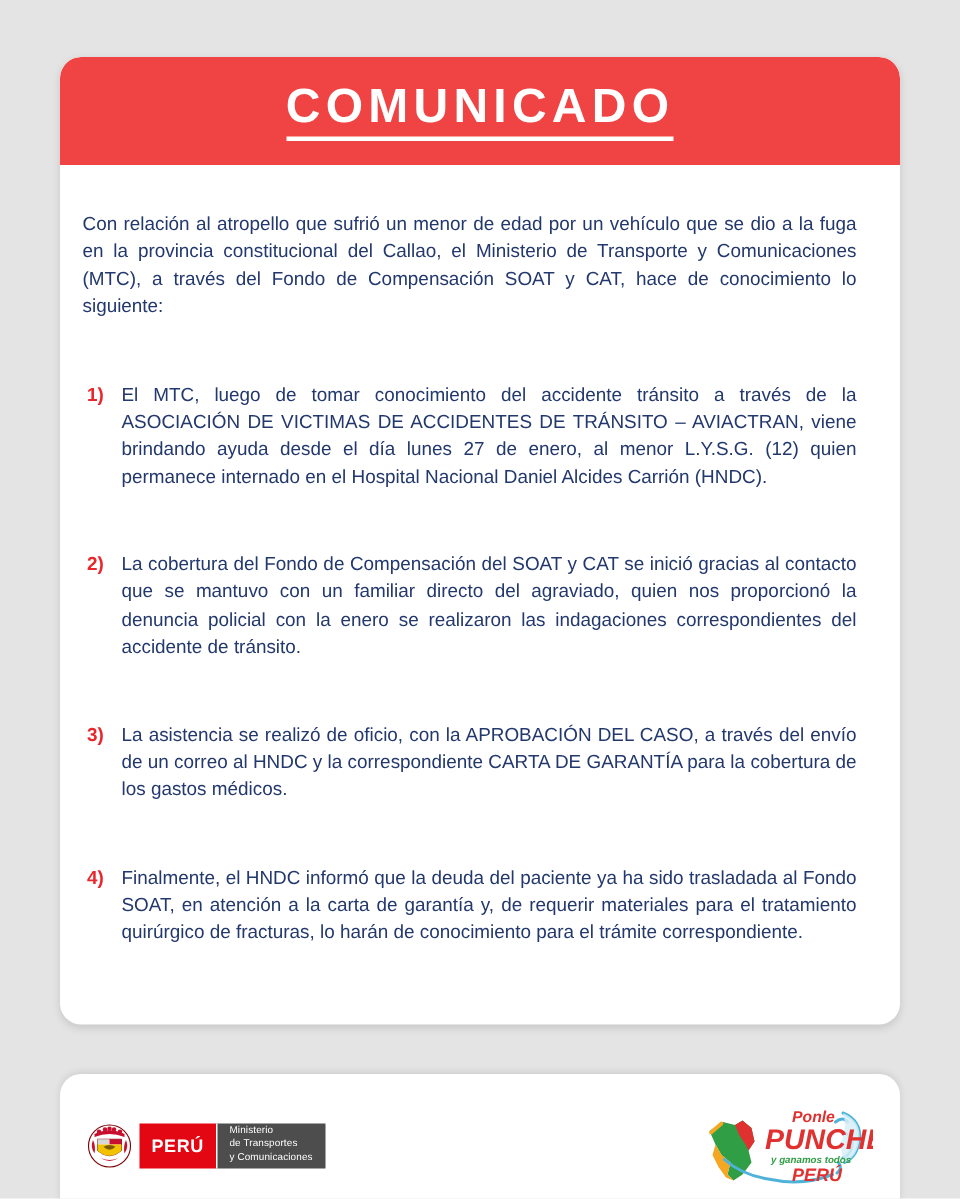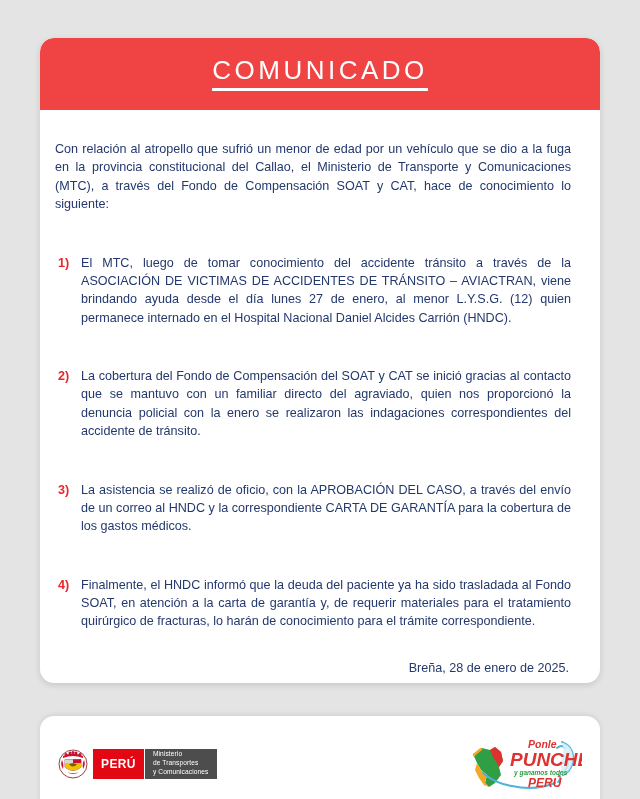--- a/index.html
+++ b/index.html
@@ -33,22 +33,22 @@
     height: 72px;
     background: #f04444;
     display: flex;
     align-items: center;
     justify-content: center;
     border-top-left-radius: 14px;
     border-top-right-radius: 14px;
   }
   .banner-title {
     color: #ffffff;
-    font-size: 26px;
-    font-weight: normal;
+    font-size: 32px;
+    font-weight: bold;
     letter-spacing: 3.5px;
     line-height: 1;
     padding-bottom: 5px;
     border-bottom: 3px solid #ffffff;
     font-family: "Liberation Sans", sans-serif;
     text-align: right;
   }
 
   .body {
     padding: 30px 29px 0 29px;
@@ -189,21 +189,20 @@
         <span class="marker" style="color: rgb(232, 38, 43);">3)</span>
         <span class="itxt">La asistencia se realizó de oficio, con la APROBACIÓN DEL CASO, a través del envío de un correo al HNDC y la correspondiente CARTA DE GARANTÍA para la cobertura de los gastos médicos.</span>
       </li>
       <li>
         <span class="marker" style="color: rgb(232, 38, 43);">4)</span>
         <span class="itxt">Finalmente, el HNDC informó que la deuda del paciente ya ha sido trasladada al Fondo SOAT, en atención a la carta de garantía y, de requerir materiales para el tratamiento quirúrgico de fracturas, lo harán de conocimiento para el trámite correspondiente.</span>
       </li>
     </ol>
 
 
-    <p class="dateline">Breña, 28 de enero de 2025.</p>
 
   </div>
 </div>
 
 <div class="footer">
 
   <div class="mtc-logo">
     <svg class="escudo" viewBox="0 0 60 60">
       <circle cx="30" cy="30" r="28" fill="#ffffff" stroke="#7a0000" stroke-width="1.5"></circle>
       <path d="M10 14 Q30 4 50 14 L50 18 Q30 10 10 18 Z" fill="#c8102e"></path>

